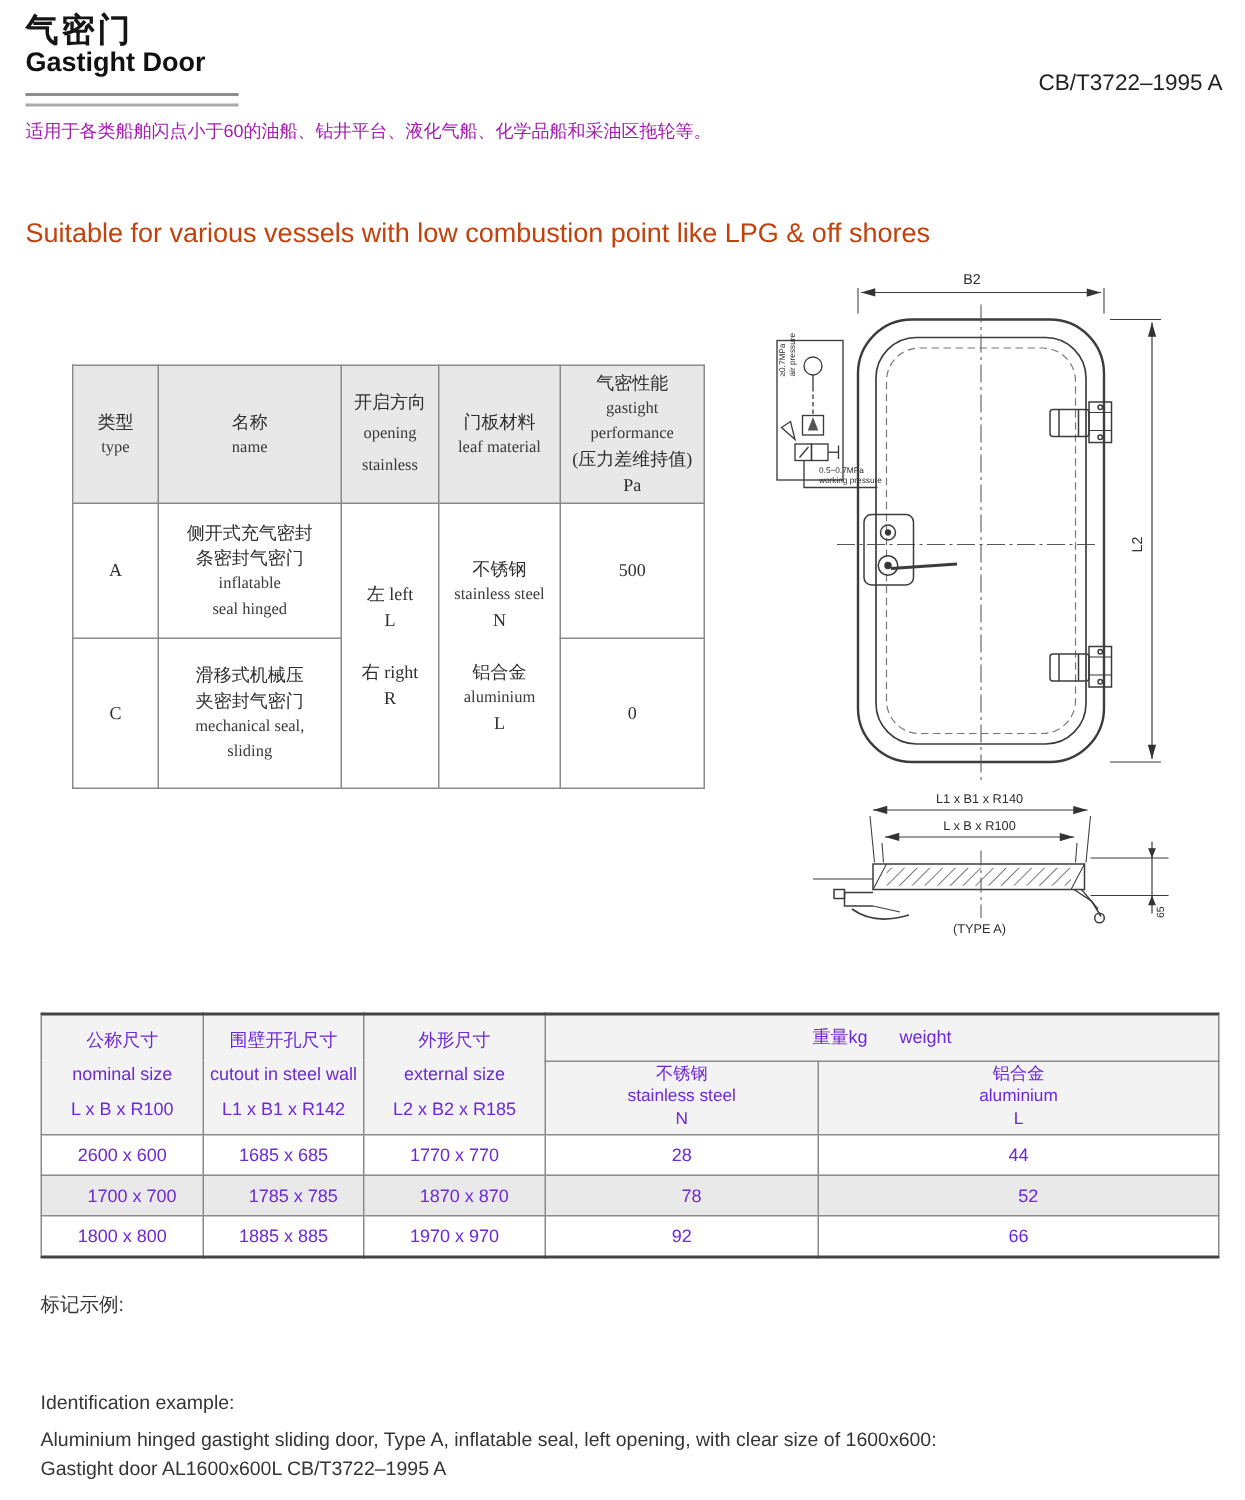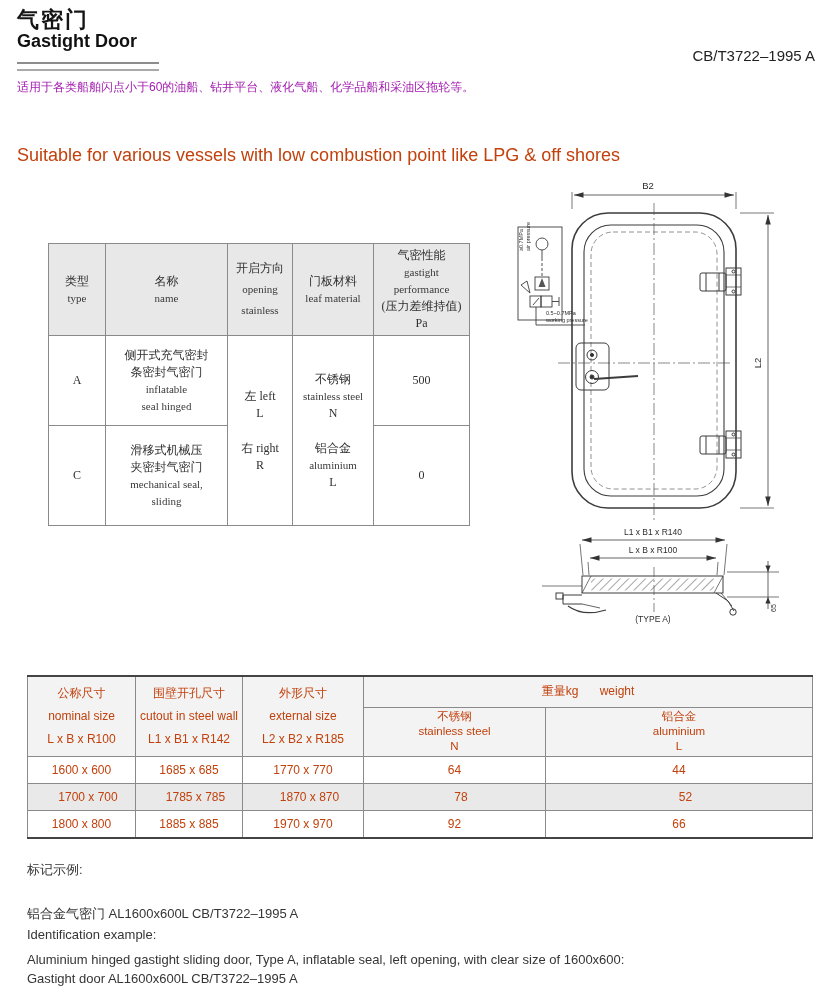--- a/index.html
+++ b/index.html
@@ -22,21 +22,21 @@
   .spec .hdr td{background:#e8e8e8;}
   .spec td{font-size:12px;color:#2f2f2f;line-height:17px;font-family:Liberation Serif, serif;}
   .l2{line-height:26px;}
   .perf-hdr{font-size:11px;line-height:15px;}
   .en{font-size:11px;color:#3a3a3a;}
   .stack{display:flex;flex-direction:column;justify-content:center;height:100%;}
   .stack .blk{margin:9px 0;}
 
   .sizes{left:27px;top:675px;}
   .sizes table{width:785px;border:1.2px solid #555;border-top:2px solid #444;border-bottom:2px solid #444;}
-  .sizes td{font-size:12px;color:#c2410c;}
+  .sizes td{font-size:12px;color:#6d28d9;}
   .sizes .hd td{background:#f3f3f3;}
   .sizes .hd3{line-height:23px;}
   .sizes .sub{line-height:15px;font-size:11.5px;}
   .sizes .grp{height:31px;}
   .sizes .data td{height:26px;}
   .sizes .alt td{background:#e9e9e9;padding-left:13px;}
 
   .foot{left:27px;font-size:13px;color:#353535;}
   svg text{fill:#2d2d2d;stroke:none;}
 </style>
@@ -297,24 +297,24 @@
           <div>stainless steel</div>
           <div>N</div>
         </td>
         <td class="sub">
           <div>铝合金</div>
           <div>aluminium</div>
           <div>L</div>
         </td>
       </tr>
       <tr class="data">
-        <td>1600 x 600</td>
+        <td>2600 x 600</td>
         <td>1685 x 685</td>
         <td>1770 x 770</td>
-        <td>64</td>
+        <td>28</td>
         <td>44</td>
       </tr>
       <tr class="data alt">
         <td>1700 x 700</td>
         <td>1785 x 785</td>
         <td>1870 x 870</td>
         <td>78</td>
         <td>52</td>
       </tr>
       <tr class="data">
@@ -322,18 +322,17 @@
         <td>1885 x 885</td>
         <td>1970 x 970</td>
         <td>92</td>
         <td>66</td>
       </tr>
     </tbody>
       </table>
   </div>
 
   <div class="abs foot" style="top:861px">标记示例:</div>
-  <div class="abs foot" style="top:905px">铝合金气密门 AL1600x600L CB/T3722–1995 A</div>
   <div class="abs foot" style="top:927px">Identification example:</div>
   <div class="abs foot" style="top:952px">Aluminium hinged gastight sliding door, Type A, inflatable seal, left opening, with clear size of 1600x600:</div>
   <div class="abs foot" style="top:971px">Gastight door AL1600x600L CB/T3722–1995 A</div>
 
 </div>
 
 </body></html>

